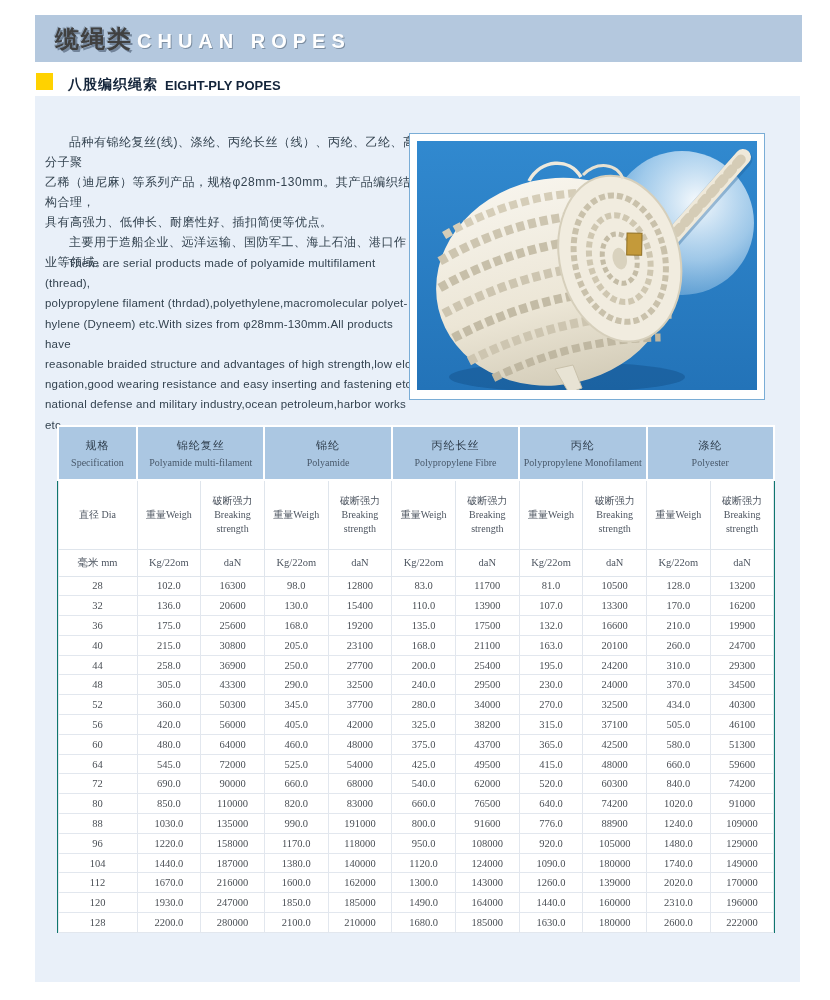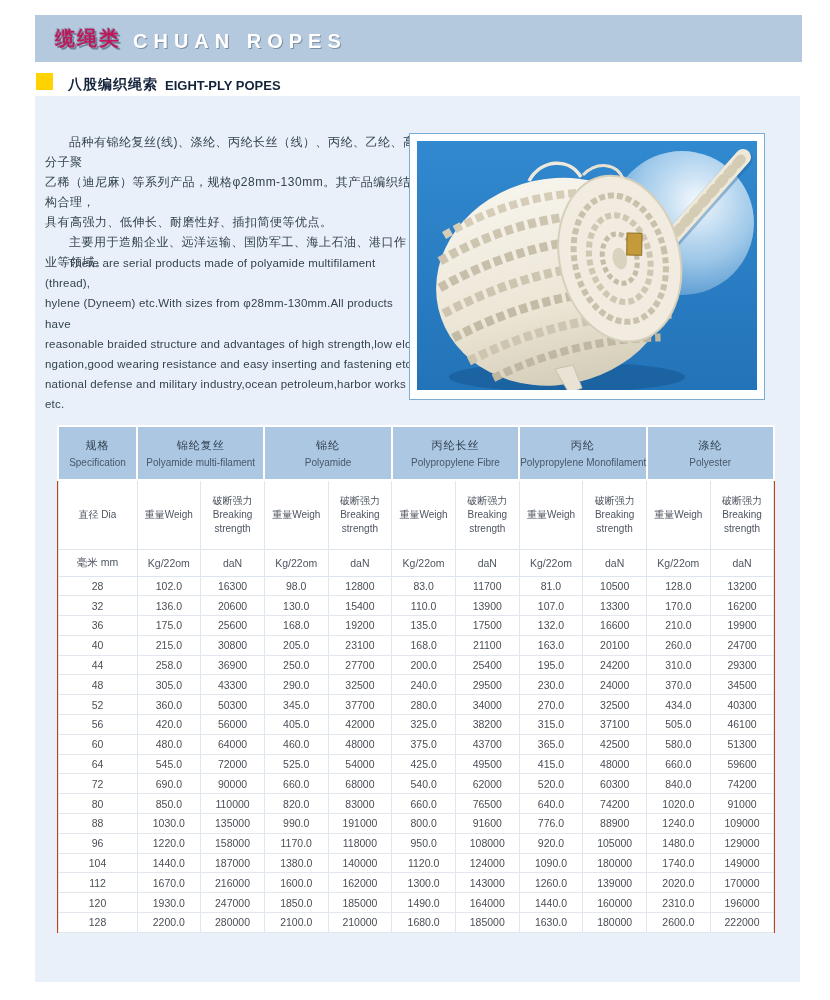--- a/index.html
+++ b/index.html
@@ -3,24 +3,24 @@
 <meta charset="utf-8">
 <style>
   * { margin:0; padding:0; box-sizing:border-box; }
   html,body { background:#ffffff; }
   body { font-family:"Liberation Sans","DejaVu Sans",sans-serif; }
   .page { position:relative; width:830px; height:1000px; background:#ffffff; overflow:hidden; }
 
   
   .band { position:absolute; left:35px; top:15px; width:767px; height:47px;
           background:#b4c8de; display:flex; align-items:center; padding-left:20px; }
-  .band-zh { font-size:20px; font-weight:bold; color:#be185d; letter-spacing:2px;
+  .band-zh { font-size:24px; font-weight:bold; color:#404040; letter-spacing:2px;
              text-shadow:2px 2px 0 #72849a, -1px -1px 0 #8fa2b6; }
   .band-en { font-size:20px; font-weight:bold; color:#ffffff; letter-spacing:6px;
-             margin-left:12px; margin-top:6px; text-shadow:1px 1px 0 #7d8fa3; }
+             margin-left:4px; margin-top:6px; text-shadow:1px 1px 0 #7d8fa3; }
 
   
   .section-head { position:absolute; left:36px; top:68px; display:flex; align-items:center; }
   .yellow-sq { width:17px; height:17px; background:#ffd200; margin-right:15px; }
   .sec-zh { font-size:14px; font-weight:bold; color:#13243a; letter-spacing:1px;margin-top:8px; }
   .sec-en { font-size:13px; font-weight:bold; color:#13243a; margin-left:7px; margin-top:8px; }
 
   
   .panel { position:absolute; left:35px; top:96px; width:765px; height:886px; background:#e9f0f9; }
 
@@ -31,21 +31,21 @@
   .en-line { font-size:11.5px; line-height:20.2px; letter-spacing:0.2px; }
   .indent { text-indent:2em; }
 
   
   .photo-frame { position:absolute; left:374px; top:37px; width:356px; height:267px;
                  background:#ffffff; border:1px solid #7aadd6; padding:7px; }
   .photo-frame svg { display:block; }
 
   
   .spec-table { position:absolute; left:22px; top:329px; border-collapse:collapse;
-                table-layout:fixed; width:716px; background:#c2410c; }
+                table-layout:fixed; width:716px; background:#0f766e;font-family:Liberation Serif, serif; }
   .spec-table th, .spec-table td { text-align:center; vertical-align:middle; }
   .grp-row th { background:#abc7e2; border:2px solid #ffffff; height:54px; font-weight:normal; }
   .grp-zh { font-size:11px; color:#2e3d4c; letter-spacing:1px; margin-bottom:4px; }
   .grp-en { font-size:10px; color:#48586a; white-space:nowrap; }
   .sub-row th { background:#ffffff; border:1px solid #dfe5ec; height:69px;
                 font-weight:normal; font-size:10px; color:#4d5560; line-height:14px; }
   .unit-row th { background:#ffffff; border:1px solid #dfe5ec; height:27px;
                  font-weight:normal; font-size:10.5px; color:#4d5560; }
   .spec-table td { border:1px solid #e2e7ee; height:19.8px; font-size:10.5px; color:#4a4f55;
                    background:#ffffff; }
@@ -70,20 +70,21 @@
 
     <div class="intro">
       <div class="zh-line indent">品种有锦纶复丝(线)、涤纶、丙纶长丝（线）、丙纶、乙纶、高分子聚</div>
       <div class="zh-line">乙稀（迪尼麻）等系列产品，规格φ28mm-130mm。其产品编织结构合理，</div>
       <div class="zh-line">具有高强力、低伸长、耐磨性好、插扣简便等优点。</div>
       <div class="zh-line indent">主要用于造船企业、远洋运输、国防军工、海上石油、港口作业等领域。</div>
     </div>
 
     <div class="en-block">
       <div class="en-line indent">There are serial products made of polyamide multifilament (thread),</div>
+      <div class="en-line">polypropylene filament (thrdad),polyethylene,macromolecular polyet-</div>
       <div class="en-line">hylene (Dyneem) etc.With sizes from φ28mm-130mm.All products have</div>
       <div class="en-line">reasonable braided structure and advantages of high strength,low elo-</div>
       <div class="en-line">ngation,good wearing resistance and easy  inserting and fastening etc.</div>
       <div class="en-line">national defense and military industry,ocean petroleum,harbor works etc.</div>
     </div>
 
     <div class="photo-frame">
       <svg width="340" height="249" viewBox="0 0 340 249">
         <defs>
           <linearGradient id="bgGrad" x1="0" y1="0" x2="0" y2="1">

